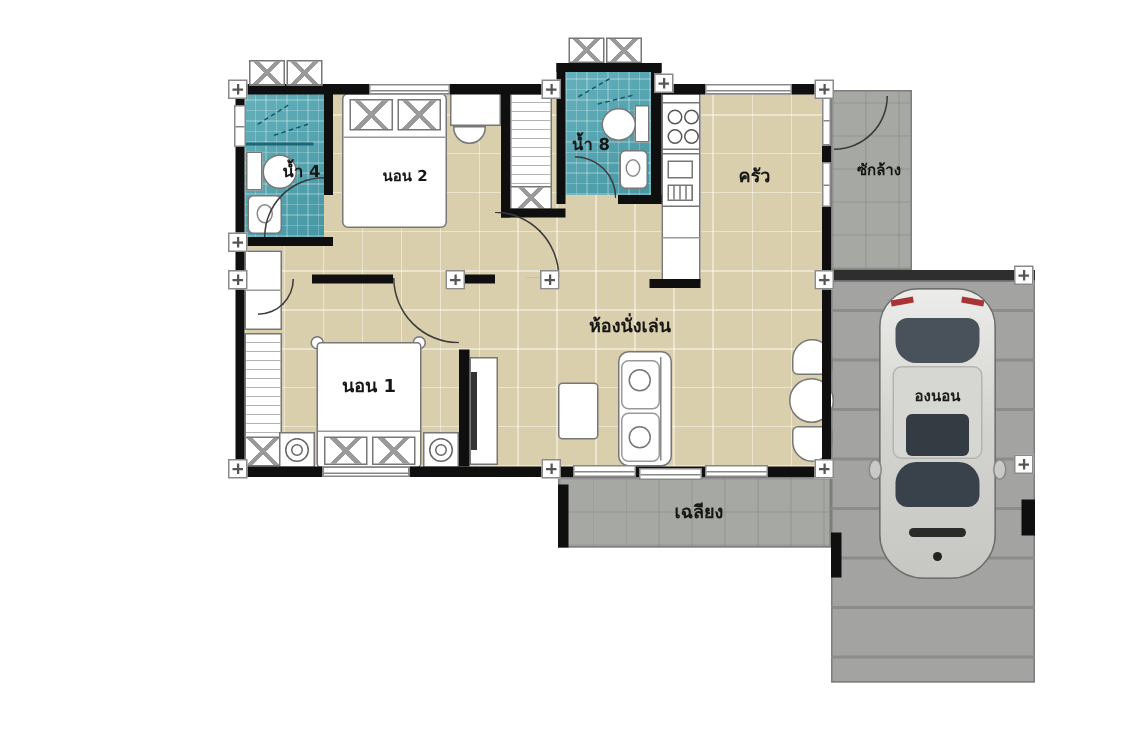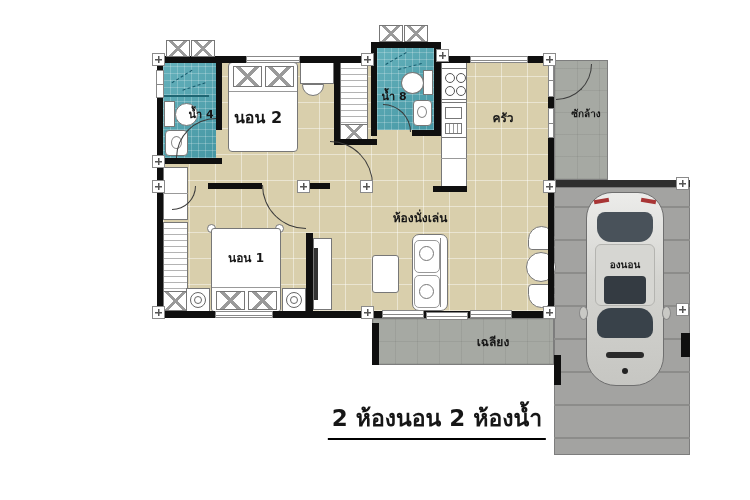--- a/index.html
+++ b/index.html
@@ -193,24 +193,23 @@
   <div class="abs" style="left:597px;top:212px;width:56px;height:30px;background:#49525a;border-radius:8px 8px 14px 14px;z-index:21;"></div>
   <div class="abs" style="left:595px;top:244px;width:60px;height:62px;background:#d6d6d2;border:1px solid #b4b4b0;border-radius:6px;z-index:21;"></div>
   <div class="abs" style="left:604px;top:276px;width:42px;height:28px;background:#343b42;border-radius:4px;z-index:22;"></div>
   <div class="abs" style="left:597px;top:308px;width:56px;height:30px;background:#39424a;border-radius:14px 14px 8px 8px;z-index:21;"></div>
   <div class="abs" style="left:579px;top:306px;width:9px;height:14px;background:#c9c9c5;border:1px solid #888;border-radius:50%;z-index:21;"></div>
   <div class="abs" style="left:662px;top:306px;width:9px;height:14px;background:#c9c9c5;border:1px solid #888;border-radius:50%;z-index:21;"></div>
   <div class="abs" style="left:606px;top:352px;width:38px;height:6px;background:#2a2a2a;border-radius:3px;z-index:21;"></div>
   <div class="abs circ" style="left:622px;top:368px;width:6px;height:6px;background:#222;z-index:21;"></div>
 
   <div class="lbl" style="left:201px;top:114px;font-size:11px;">น้ำ 4</div>
-  <div class="lbl" style="left:258px;top:117px;font-size:16px;">นอน 2</div>
+  <div class="lbl" style="left:270px;top:117px;font-size:10px;">นอน 2</div>
   <div class="lbl" style="left:394px;top:96px;font-size:11px;">น้ำ 8</div>
   <div class="lbl" style="left:503px;top:117px;font-size:12px;">ครัว</div>
   <div class="lbl" style="left:586px;top:113px;font-size:10px;">ซักล้าง</div>
   <div class="lbl" style="left:420px;top:217px;font-size:12px;">ห้องนั่งเล่น</div>
   <div class="lbl" style="left:246px;top:257px;font-size:12px;">นอน 1</div>
-  <div class="lbl" style="left:466px;top:341px;font-size:12px;margin-left:27px;">เฉลียง</div>
+  <div class="lbl" style="left:466px;top:341px;font-size:12px;">เฉลียง</div>
   <div class="lbl" style="left:625px;top:264px;font-size:10px;color:#1a1a1a;z-index:25;">องนอน</div>
 
-  <div class="lbl" style="left:437px;top:420px;font-size:23px;border-bottom:2.5px solid #000;padding:0 4px 2px 4px;">2 ห้องนอน 2 ห้องน้ำ</div>
 
 </div>
 
 </body></html>

